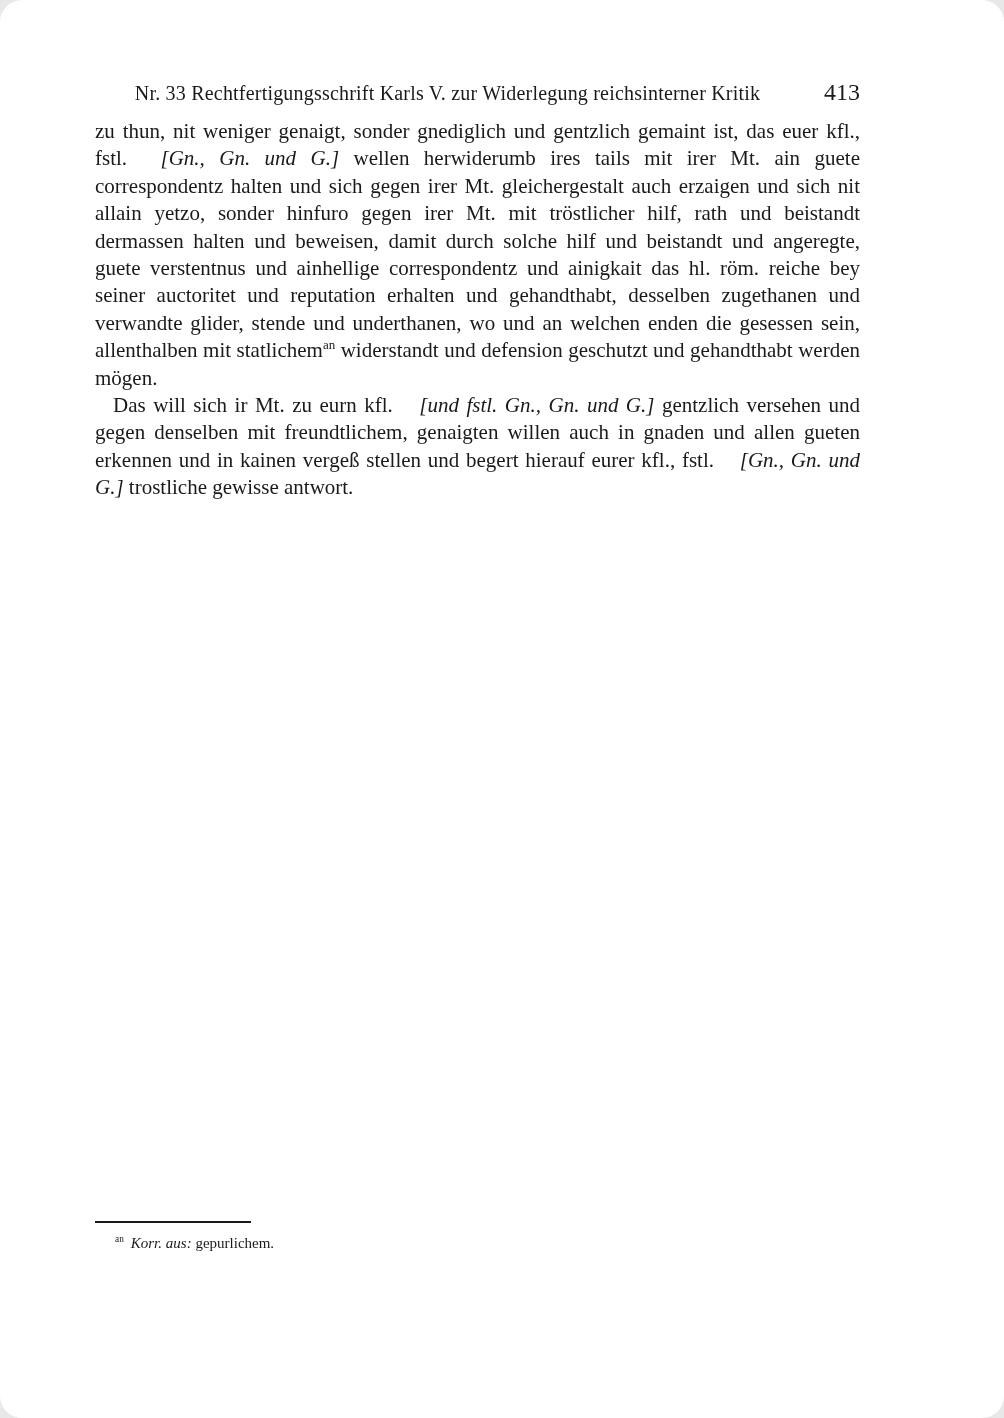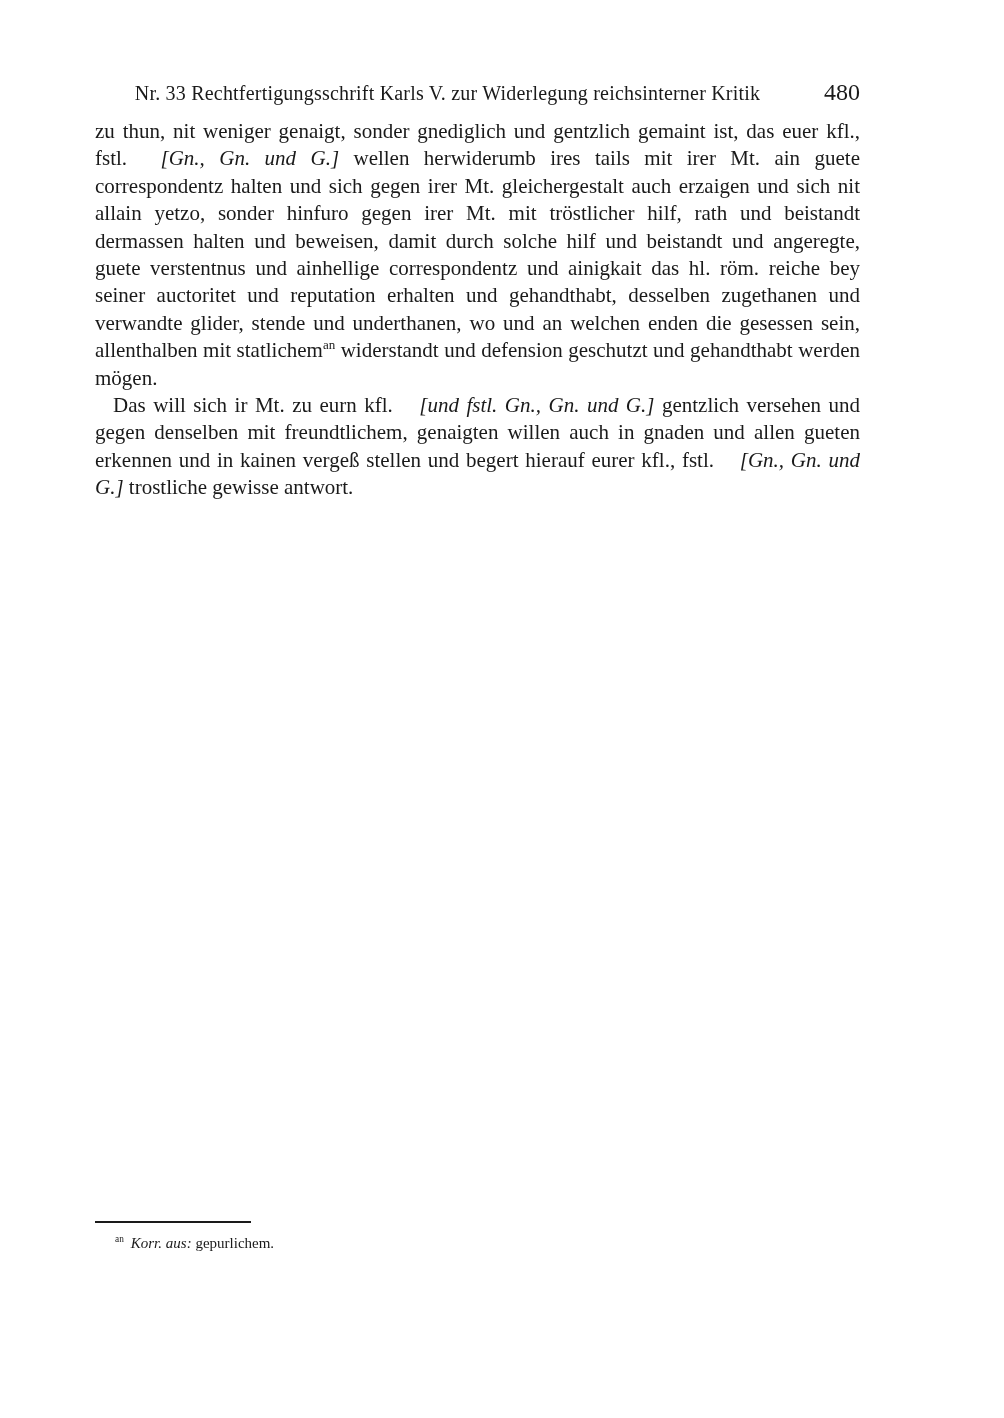--- a/index.html
+++ b/index.html
@@ -9,20 +9,21 @@
   }
   .page {
     position: relative;
     width: 1004px;
     height: 1418px;
     background: #ffffff;
     color: #1a1a1a;
     font-family: "Liberation Serif", serif;
     margin: 0 auto;
     overflow: hidden;
+    border-radius: 22px;
   }
   .running-header {
     position: absolute;
     top: 80px;
     left: 95px;
     width: 765px;
     height: 30px;
   }
   .running-title {
     display: block;
@@ -91,21 +92,21 @@
     font-style: italic;
   }
 </style>
 </head>
 <body>
 
 <div class="page">
 
   <header class="running-header">
     <span class="running-title">Nr. 33 Rechtfertigungsschrift Karls V. zur Widerlegung reichsinterner Kritik</span>
-    <span class="page-number">480</span>
+    <span class="page-number">413</span>
   </header>
 
   <main class="text-block">
     <p class="para no-indent"><span>zu thun, nit weniger genaigt, sonder gnediglich und gentzlich gemaint ist, das euer kfl., fstl. </span><span class="italic">[Gn., Gn. und G.]</span><span> wellen herwiderumb ires tails mit irer Mt. ain guete correspondentz halten und sich gegen irer Mt. gleichergestalt auch erzaigen und sich nit allain yetzo, sonder hinfuro gegen irer Mt. mit tröstlicher hilf, rath und beistandt dermassen halten und beweisen, damit durch solche hilf und beistandt und angeregte, guete verstentnus und ainhellige correspondentz und ainigkait das hl. röm. reiche bey seiner auctoritet und reputation erhalten und gehandthabt, desselben zugethanen und verwandte glider, stende und underthanen, wo und an welchen enden die gesessen sein, allenthalben mit statlichem</span><sup>an</sup><span> widerstandt und defension geschutzt und gehandthabt werden mögen.</span></p>
     <p class="para indent"><span>Das will sich ir Mt. zu eurn kfl. </span><span class="italic">[und fstl. Gn., Gn. und G.]</span><span> gentzlich versehen und gegen denselben mit freundtlichem, genaigten willen auch in gnaden und allen gueten erkennen und in kainen vergeß stellen und begert hierauf eurer kfl., fstl. </span><span class="italic">[Gn., Gn. und G.]</span><span> trostliche gewisse antwort.</span></p>
   </main>
 
   <footer class="footnote-area">
     <div class="footnote-rule"></div>
     <p class="footnote">

